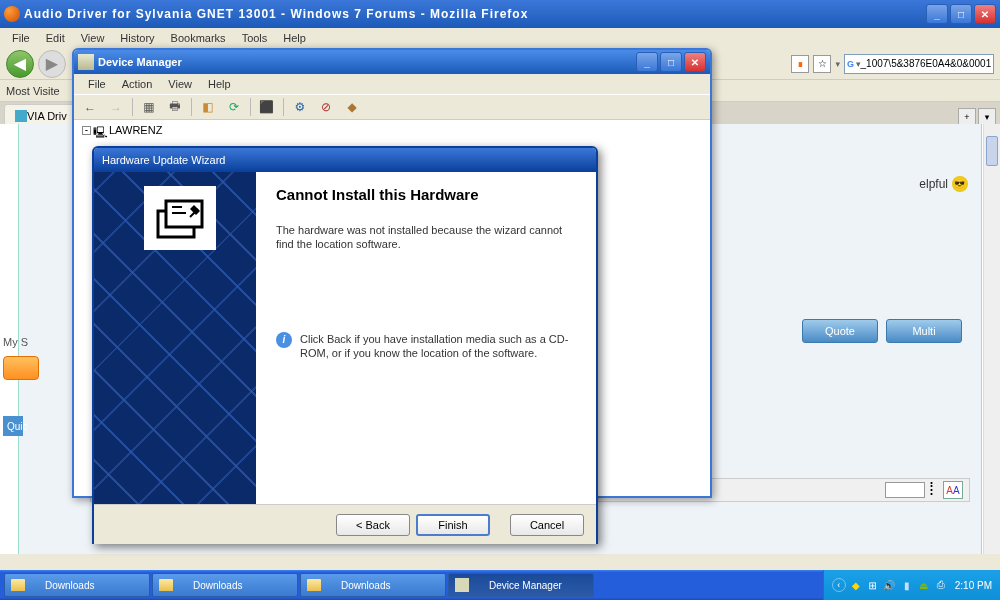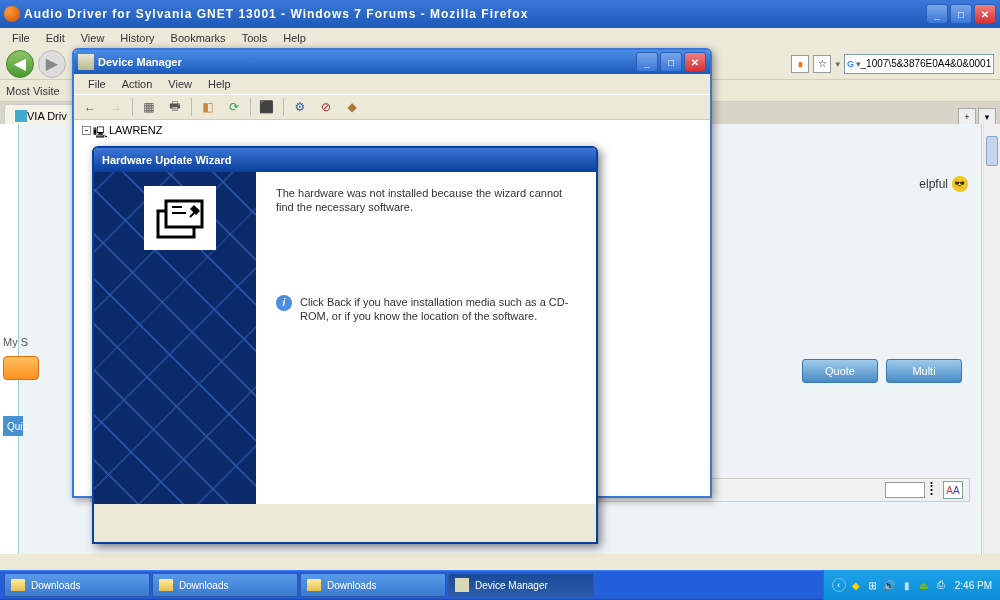--- a/index.html
+++ b/index.html
@@ -38,21 +38,21 @@
 .tab-ctrl-btn { width: 18px; height: 18px; border: 1px solid #aaa; background: #eee; font-size: 9px; display: flex; align-items: center; justify-content: center; }
 
 .ff-content { position: absolute; top: 124px; left: 0; right: 0; bottom: 16px; background: #fff; overflow: hidden; }
 .scrolltrack { position: absolute; right: 0; top: 0; bottom: 0; width: 17px; background: #efefef; border-left: 1px solid #ddd; }
 .scrollthumb { position: absolute; top: 12px; left: 2px; right: 2px; height: 30px; background: #c8d4ea; border: 1px solid #8aa5d0; border-radius: 2px; }
 .forum-bg { position: absolute; left: 18px; top: 0; right: 18px; bottom: 0; background: #eef3f8; border-left: 1px solid #9dc; border-right: 1px solid #9dc; }
 .forum-content { position: absolute; right: 32px; top: 52px; }
 .forum-text { font-size: 12px; color: #333; display: flex; align-items: center; gap: 4px; }
 .smiley { width: 16px; height: 16px; background: radial-gradient(circle, #ffe13b, #e0b800); border-radius: 50%; font-size: 9px; display: flex; align-items: center; justify-content: center; }
 .forum-btns { position: absolute; right: 38px; top: 195px; display: flex; gap: 8px; }
-.forum-btn { width: 76px; height: 24px; background: linear-gradient(to bottom, #9fcbeb, #4a8bc5); border: 1px solid #3a78b0; border-radius: 3px; color: #fff; font-size: 11px; display: flex; align-items: center; justify-content: center; margin-top: 40px; }
+.forum-btn { width: 76px; height: 24px; background: linear-gradient(to bottom, #9fcbeb, #4a8bc5); border: 1px solid #3a78b0; border-radius: 3px; color: #fff; font-size: 11px; display: flex; align-items: center; justify-content: center; }
 .my-s { position: absolute; left: 3px; top: 212px; font-size: 11px; color: #555; }
 .orange-btn { position: absolute; left: 3px; top: 232px; width: 36px; height: 24px; background: linear-gradient(to bottom, #ffc060, #ff9020); border: 1px solid #e07000; border-radius: 4px; }
 .quick-bar { position: absolute; left: 3px; top: 292px; width: 20px; height: 20px; background: #4890d0; color: #fff; font-size: 10px; display: flex; align-items: center; padding-left: 4px; }
 .editor-toolbar { position: absolute; left: 90px; right: 30px; top: 354px; height: 24px; background: #f0f0f0; border: 1px solid #ccc; display: flex; align-items: center; justify-content: flex-end; gap: 4px; padding: 0 6px; font-size: 10px; }
 .dropdown-sm { width: 40px; height: 16px; border: 1px solid #999; background: #fff; font-size: 9px; }
 .aa-box { width: 20px; height: 18px; border: 1px solid #7a9; background: #fff; display: flex; align-items: center; justify-content: center; font-size: 10px; }
 .aa-box span:first-child { color: #d33; }
 .aa-box span:last-child { color: #33d; }
 
 .ff-status { position: absolute; left: 0; right: 0; bottom: 0; height: 16px; background: #ece9d8; border-top: 1px solid #ccc; font-size: 10px; padding: 1px 6px; color: #333; }
@@ -66,21 +66,21 @@
 .dm-menu-item { padding: 2px 8px; }
 .dm-toolbar { height: 26px; background: #ece9d8; border-top: 1px solid #fff; border-bottom: 1px solid #ccc; display: flex; align-items: center; padding: 0 6px; gap: 6px; }
 .tb-icon { width: 20px; height: 20px; display: flex; align-items: center; justify-content: center; font-size: 12px; color: #555; }
 .tb-sep { width: 1px; height: 18px; background: #bbb; }
 .dm-tree { padding: 4px 8px; font-size: 11px; background: #fff; }
 .tree-root { display: flex; align-items: center; gap: 2px; }
 
 
 .wizard { position: absolute; top: 146px; left: 92px; width: 506px; height: 398px; background: #ece9d8; border: 2px solid #0a3f9c; border-radius: 6px 6px 0 0; box-shadow: 3px 3px 10px rgba(0,0,0,0.5); }
 .wiz-titlebar { height: 24px; background: linear-gradient(to bottom, #3b77d8, #0a3f9c); border-radius: 4px 4px 0 0; display: flex; align-items: center; padding: 0 8px; }
-.wiz-title { color: #fff; font-size: 11px; font-weight: bold; }
+.wiz-title { color: #fff; font-size: 11px; font-weight: normal; }
 .wiz-body { display: flex; height: 332px; background: #fff; }
 .wiz-side { width: 162px; background: #0a2a6a; position: relative; overflow: hidden; }
 .wiz-side-pattern { position: absolute; inset: 0; background:
   repeating-linear-gradient(45deg, transparent 0 30px, rgba(43,85,169,0.8) 30px 32px),
   repeating-linear-gradient(-45deg, transparent 0 40px, rgba(43,85,169,0.6) 40px 42px),
   #0a2a6a;
 }
 .wiz-side-icon { position: absolute; top: 14px; left: 50px; width: 72px; height: 64px; background: #fff; display: flex; align-items: center; justify-content: center; }
 .wiz-side-icon svg { width: 56px; height: 50px; }
 .wiz-main { flex: 1; padding: 14px 20px; }
@@ -91,21 +91,21 @@
 .wiz-footer { height: 40px; border-top: 1px solid #ccc; display: flex; align-items: center; justify-content: flex-end; padding: 0 12px; gap: 6px; background: #ece9d8; }
 .wiz-btn { width: 74px; height: 22px; background: linear-gradient(to bottom, #fff, #e8e8e8); border: 1px solid #888; border-radius: 3px; font-size: 11px; display: flex; align-items: center; justify-content: center; }
 .wiz-btn.default { border: 2px solid #4a7dd0; }
 
 
 .taskbar { position: absolute; bottom: 0; left: 0; right: 0; height: 30px; background: linear-gradient(to bottom, #3c81f3, #245edb 8%, #245edb 92%, #1a4ab8); display: flex; align-items: stretch; }
 .start-btn { width: 96px; background: linear-gradient(to bottom, #7fc954, #3d9c28 50%, #2e8818); border-radius: 0 12px 12px 0; display: flex; align-items: center; padding: 0 8px; color: #fff; font-size: 13px; font-weight: bold; font-style: italic; gap: 4px; }
 .start-logo { width: 18px; height: 16px; display: grid; grid-template: 1fr 1fr / 1fr 1fr; gap: 1px; }
 .start-logo div:nth-child(1){background:#f25022;} .start-logo div:nth-child(2){background:#7fba00;} .start-logo div:nth-child(3){background:#00a4ef;} .start-logo div:nth-child(4){background:#ffb900;}
 .task-items { display: flex; flex: 1; gap: 2px; padding: 3px 4px; }
-.task-item { flex: 0 0 146px; background: linear-gradient(to bottom, #5a9ae8, #3a7ad0); border: 1px solid #2a5aa8; border-radius: 2px; display: flex; align-items: center; padding: 0 6px; gap: 6px; color: #fff; font-size: 10px; overflow: hidden; white-space: nowrap; }
+.task-item { flex: 0 0 146px; background: linear-gradient(to bottom, #5a9ae8, #3a7ad0); border: 1px solid #2a5aa8; border-radius: 2px; display: flex; align-items: center; padding: 0 6px; gap: 20px; color: #fff; font-size: 10px; overflow: hidden; white-space: nowrap; }
 .task-item.active { background: linear-gradient(to bottom, #1a4a98, #2a5aa8); }
 .task-folder-icon { width: 14px; height: 12px; background: linear-gradient(to bottom, #ffe9a0, #e8c050); border-radius: 1px 1px 0 0; }
 .task-ff-icon { width: 14px; height: 14px; border-radius: 50%; background: radial-gradient(circle at 30% 30%, #ff9c3a, #d04e00); }
 .task-dm-icon { width: 14px; height: 14px; background: #d8d8b8; }
 .systray { background: linear-gradient(to bottom, #1ba0e8, #0e8fd8); display: flex; align-items: center; padding: 0 8px; gap: 3px; border-left: 1px solid #0a7ac0; }
 .tray-icon { width: 14px; height: 14px; font-size: 10px; display: flex; align-items: center; justify-content: center; }
 .clock { color: #fff; font-size: 10px; margin-left: 4px; }
 .tray-arrow { color: #fff; font-size: 9px; border: 1px solid rgba(255,255,255,0.4); border-radius: 50%; width: 14px; height: 14px; display: flex; align-items: center; justify-content: center; }
 </style>
 </head>
@@ -245,26 +245,33 @@
       <div class="wiz-side-icon">
         <svg viewBox="0 0 56 50">
             <rect x="6" y="18" width="36" height="26" fill="none" stroke="#000" stroke-width="3"></rect>
             <rect x="14" y="8" width="36" height="26" fill="#fff" stroke="#000" stroke-width="3"></rect>
             <path d="M20 14 L30 14 M20 20 L34 20 M38 24 L46 16" stroke="#000" stroke-width="2" fill="none"></path>
             <path d="M42 12 L48 18 L44 22 L38 16 Z" fill="#000"></path>
           </svg>
       </div>
     </div>
     <div class="wiz-main">
-      <div class="wiz-text">The hardware was not installed because the wizard cannot find the necessary software.</div>
+      <div class="wiz-heading">Cannot Install this Hardware</div>
+      <div class="wiz-text">The hardware was not installed because the wizard cannot find the location software.</div>
       <div class="wiz-info">
         <div class="info-icon">i</div>
         <div>Click Back if you have installation media such as a CD-ROM, or if you know the location of the software.</div>
       </div>
     </div>
+  </div>
+  <div class="wiz-footer">
+    <div class="wiz-btn">&lt; Back</div>
+    <div class="wiz-btn default">Finish</div>
+    <div style="width:8px;"></div>
+    <div class="wiz-btn">Cancel</div>
   </div>
 </div>
 
 <div class="taskbar">
   <div class="task-items">
     <div class="task-item">
         <div class="task-folder-icon"></div>
         <span>Downloads</span>
       </div>
     <div class="task-item">
@@ -281,15 +288,15 @@
       </div>
   </div>
   <div class="systray">
     <div class="tray-arrow">‹</div>
     <div class="tray-icon" style="color:#ffd700;">◆</div>
     <div class="tray-icon" style="color:#fff;">⊞</div>
     <div class="tray-icon" style="color:#c8e0ff;">🔊</div>
     <div class="tray-icon" style="color:#c8e0ff;">▮</div>
     <div class="tray-icon" style="color:#7fba00;">⏏</div>
     <div class="tray-icon" style="color:#fff;">⎙</div>
-    <div class="clock">2:46 PM</div>
+    <div class="clock">2:10 PM</div>
   </div>
 </div>
 
 </body></html>

